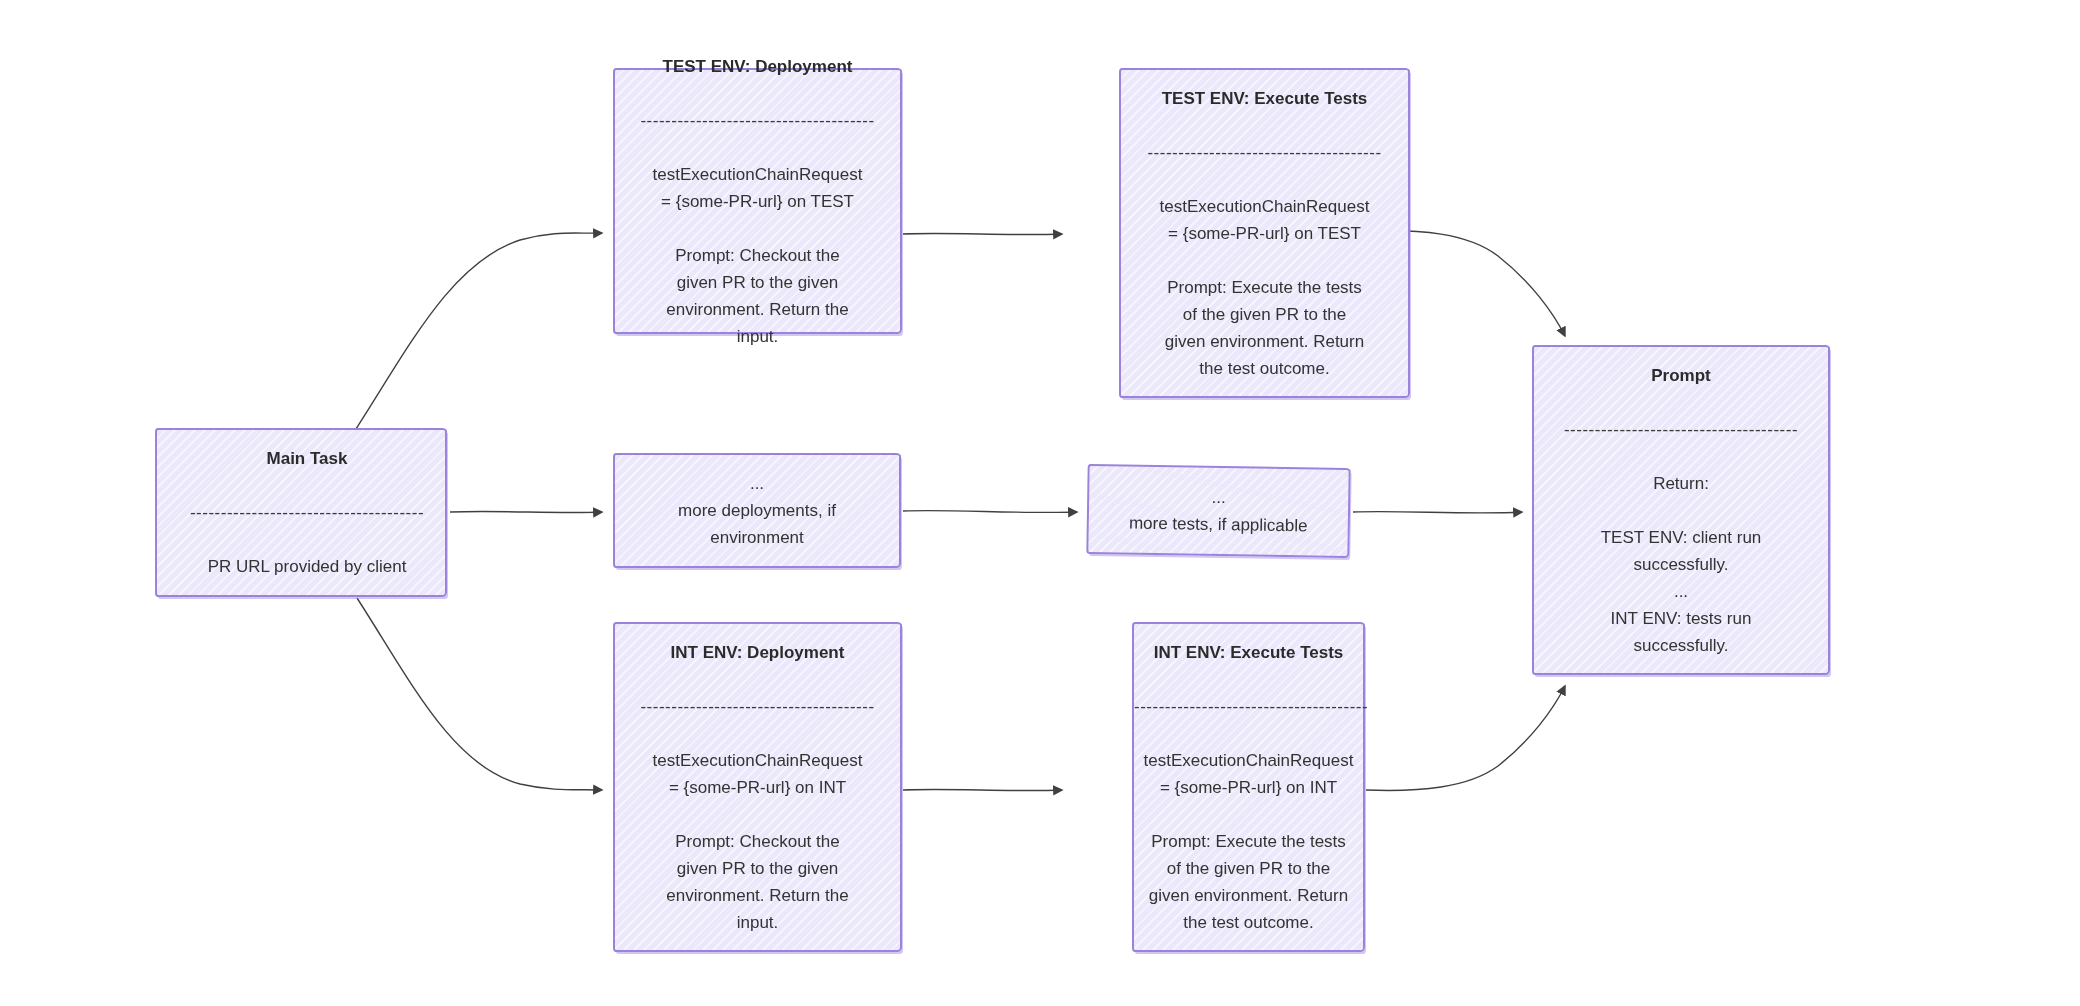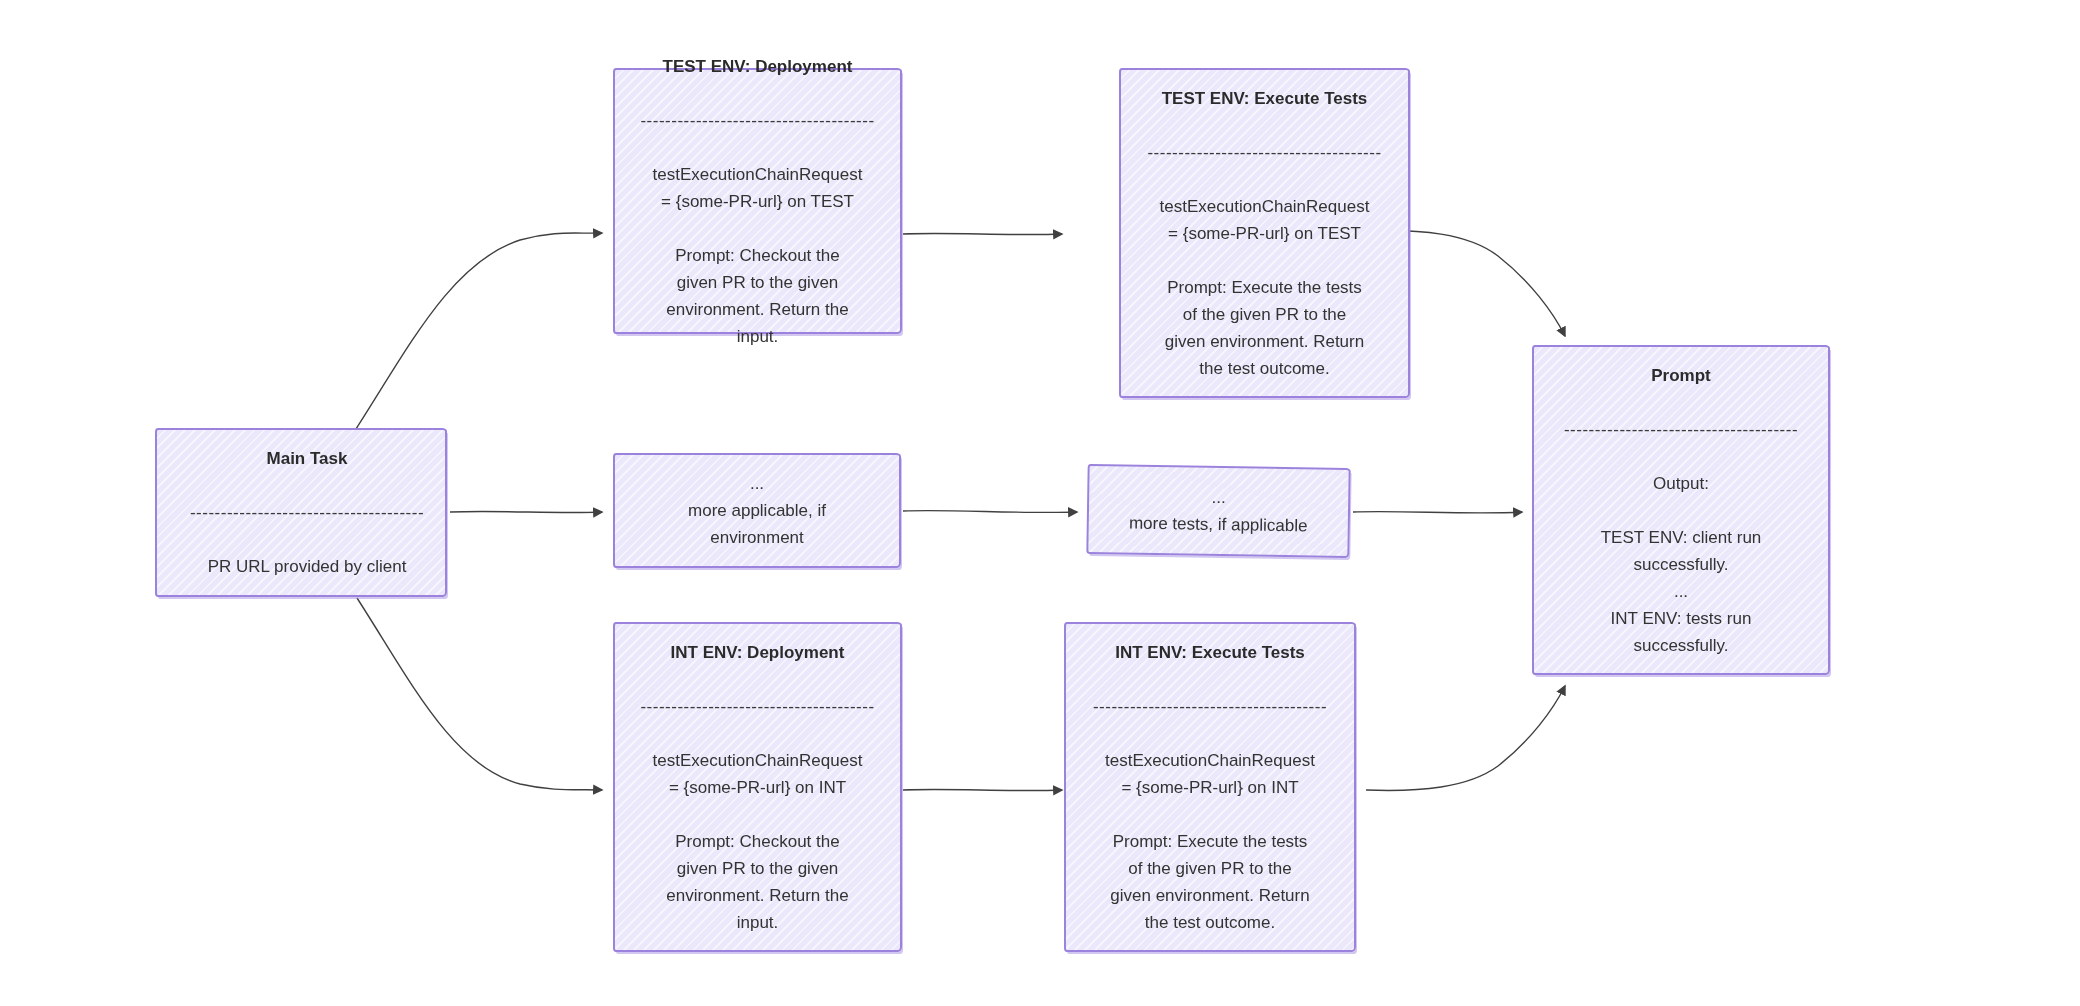--- a/index.html
+++ b/index.html
@@ -109,21 +109,21 @@
         <div class="line">Prompt: Execute the tests</div>
         <div class="line">of the given PR to the</div>
         <div class="line">given environment. Return</div>
         <div class="line">the test outcome.</div>
       </div>
   </div>
 
   <div class="node" style="left:613px; top:453px; width:288px; height:115px;">
     <div class="lines">
         <div class="line">...</div>
-        <div class="line">more applicable, if</div>
+        <div class="line">more deployments, if</div>
         <div class="line">environment</div>
       </div>
   </div>
 
   <div class="node rot" style="left:1087px; top:466px; width:263px; height:90px;">
     <div class="lines">
         <div class="line">...</div>
         <div class="line">more tests, if applicable</div>
       </div>
   </div>
@@ -137,21 +137,21 @@
         <div class="line">testExecutionChainRequest</div>
         <div class="line">= {some-PR-url} on INT</div>
         <div class="line">&nbsp;</div>
         <div class="line">Prompt: Checkout the</div>
         <div class="line">given PR to the given</div>
         <div class="line">environment. Return the</div>
         <div class="line">input.</div>
       </div>
   </div>
 
-  <div class="node" style="left:1064px; top:622px; width:292px; height:330px;">
+  <div class="node" style="left:1132px; top:622px; width:233px; height:330px;">
     <div class="lines">
         <div class="line bold">INT ENV: Execute Tests</div>
         <div class="line">&nbsp;</div>
         <div class="line divider">--------------------------------------</div>
         <div class="line">&nbsp;</div>
         <div class="line">testExecutionChainRequest</div>
         <div class="line">= {some-PR-url} on INT</div>
         <div class="line">&nbsp;</div>
         <div class="line">Prompt: Execute the tests</div>
         <div class="line">of the given PR to the</div>
@@ -159,21 +159,21 @@
         <div class="line">the test outcome.</div>
       </div>
   </div>
 
   <div class="node" style="left:1532px; top:345px; width:298px; height:330px;">
     <div class="lines">
         <div class="line bold">Prompt</div>
         <div class="line">&nbsp;</div>
         <div class="line divider">--------------------------------------</div>
         <div class="line">&nbsp;</div>
-        <div class="line">Output:</div>
+        <div class="line">Return:</div>
         <div class="line">&nbsp;</div>
         <div class="line">TEST ENV: client run</div>
         <div class="line">successfully.</div>
         <div class="line">...</div>
         <div class="line">INT ENV: tests run</div>
         <div class="line">successfully.</div>
       </div>
   </div>
 
 </div>

